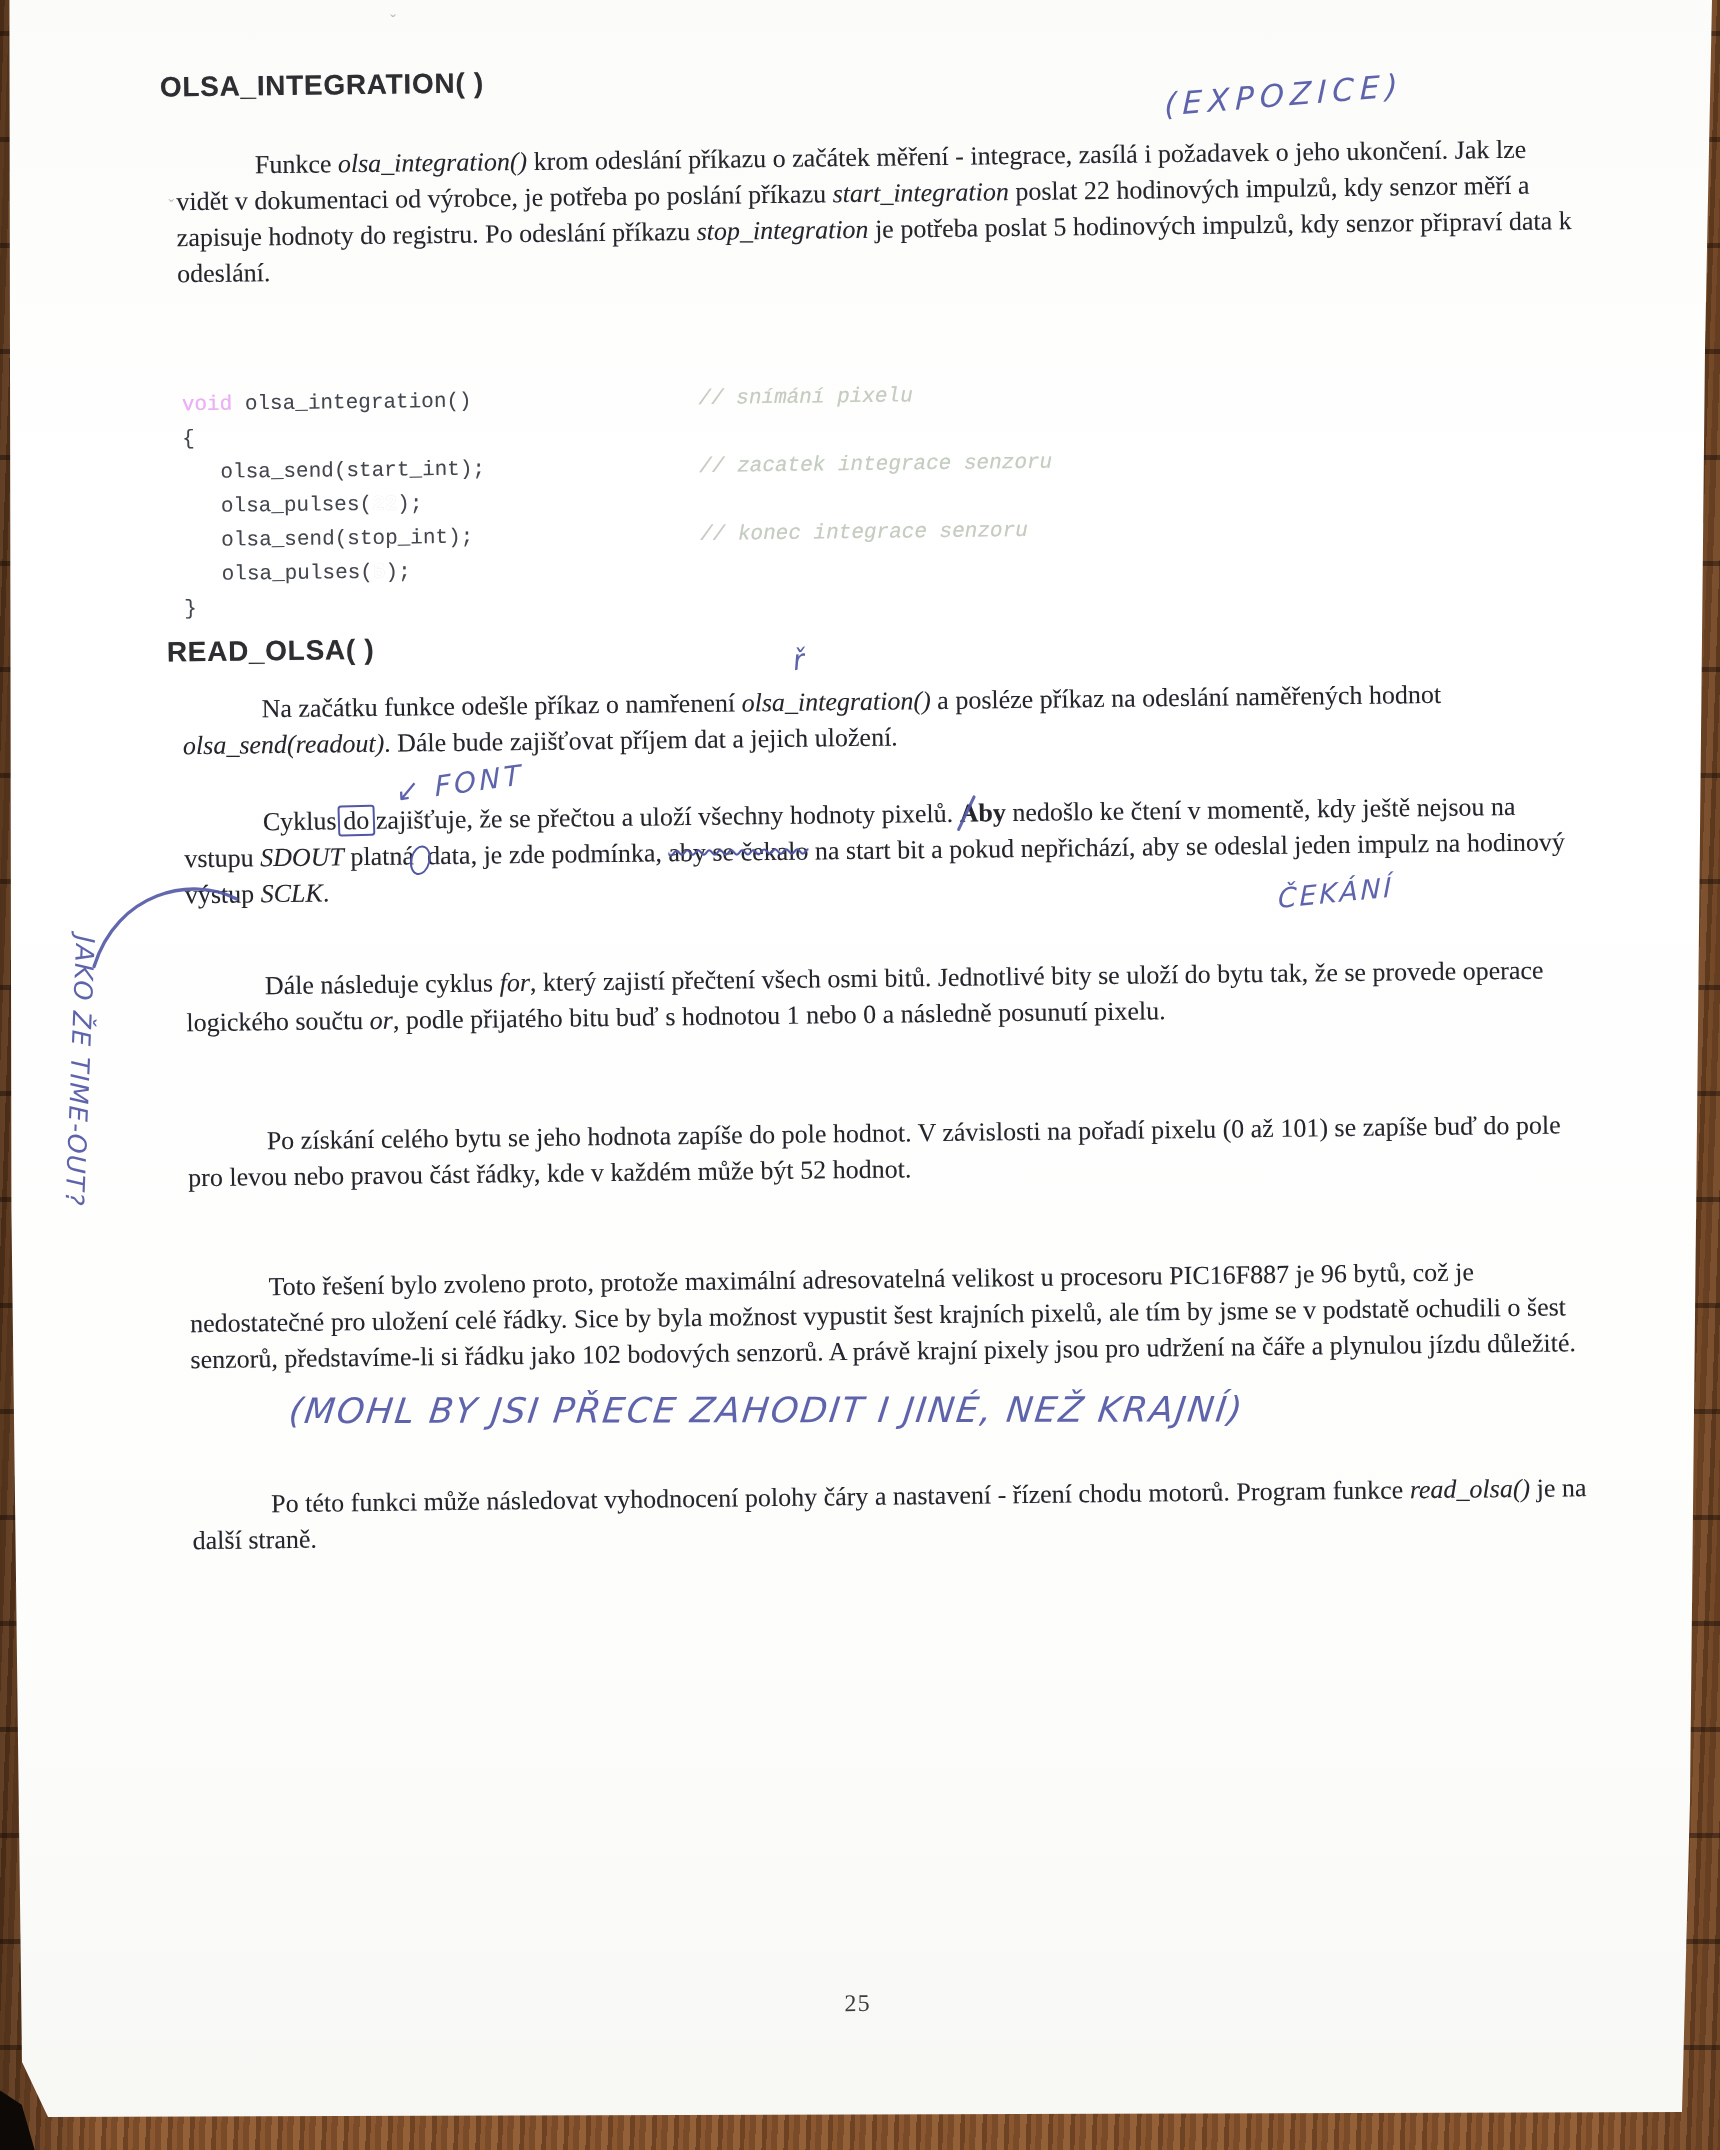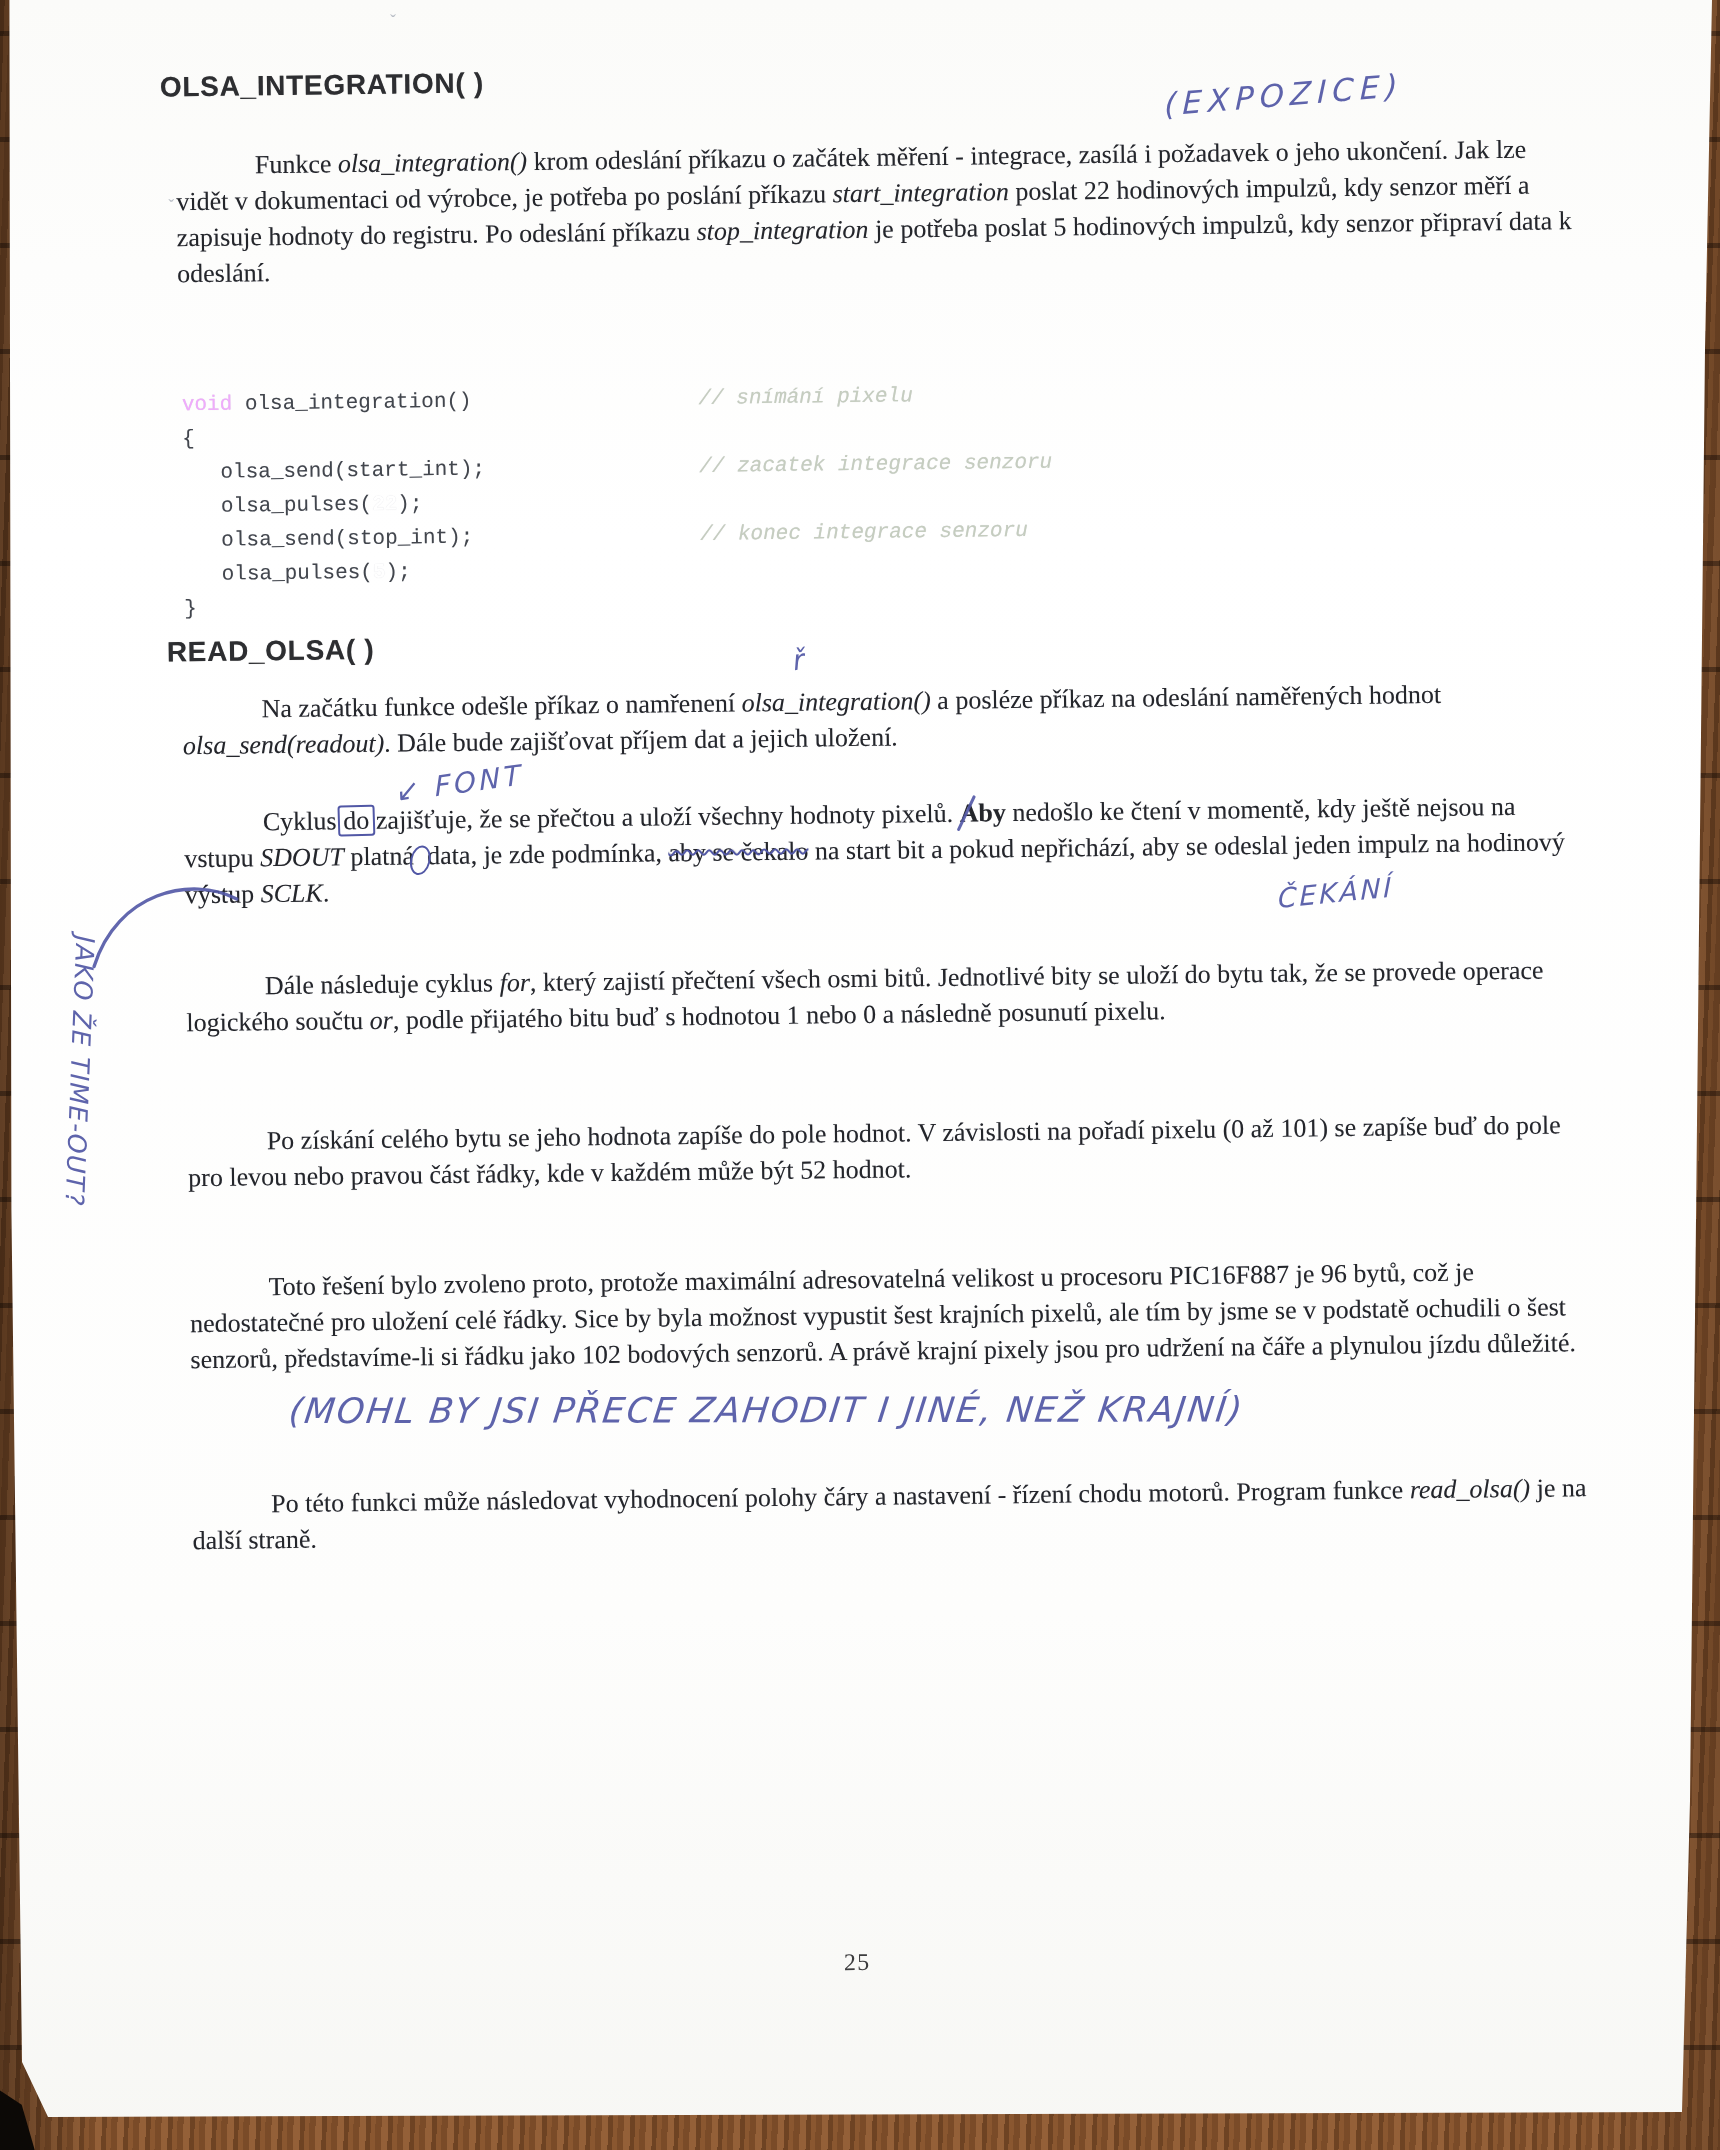--- a/index.html
+++ b/index.html
@@ -42,21 +42,21 @@
      margin:0 -3.4px -5.4px -3.4px;vertical-align:-5.4px;transform:rotate(14deg);}
   .hw{position:absolute;font-family:"DejaVu Sans",sans-serif;font-style:italic;color:#5157a5;opacity:.92;}
   .hw-expozice{left:1176px;top:90px;font-size:31px;letter-spacing:6px;transform:rotate(-4deg) skewX(-6deg);}
   .hw-caron{left:798px;top:651px;font-size:28px;transform:rotate(-6deg);}
   .hw-font{left:399px;top:770px;font-size:28px;letter-spacing:3.4px;transform:rotate(-7deg) skewX(-5deg);}
   .hw-cekani{left:1280px;top:891px;font-size:27px;letter-spacing:2.7px;transform:rotate(-5deg) skewX(-6deg);}
   .hw-margin{left:65px;top:934px;font-size:25.5px;letter-spacing:1.3px;writing-mode:vertical-rl;
      text-orientation:sideways;transform:rotate(3deg);}
   .hw-mohl{left:285px;top:1399px;width:1317px;font-size:35px;letter-spacing:2px;transform:rotate(.6deg) skewX(-7deg);white-space:nowrap;}
   .ink-svg{position:absolute;left:86px;top:871px;z-index:4;}
-  .pagenum{position:absolute;left:833px;top:1957px;font-size:24px;color:#3c3c3e;letter-spacing:1.3px;}
+  .pagenum{position:absolute;left:833px;top:1998px;font-size:24px;color:#3c3c3e;letter-spacing:1.3px;}
   .speck{position:absolute;color:#b9bec6;font-size:17.5px;}
 </style>
 </head>
 <body>
 
 <div class="wood-shade"></div>
 <div class="shadow-wedge"></div>
 <div class="paper"></div>
 
 <div class="content">

